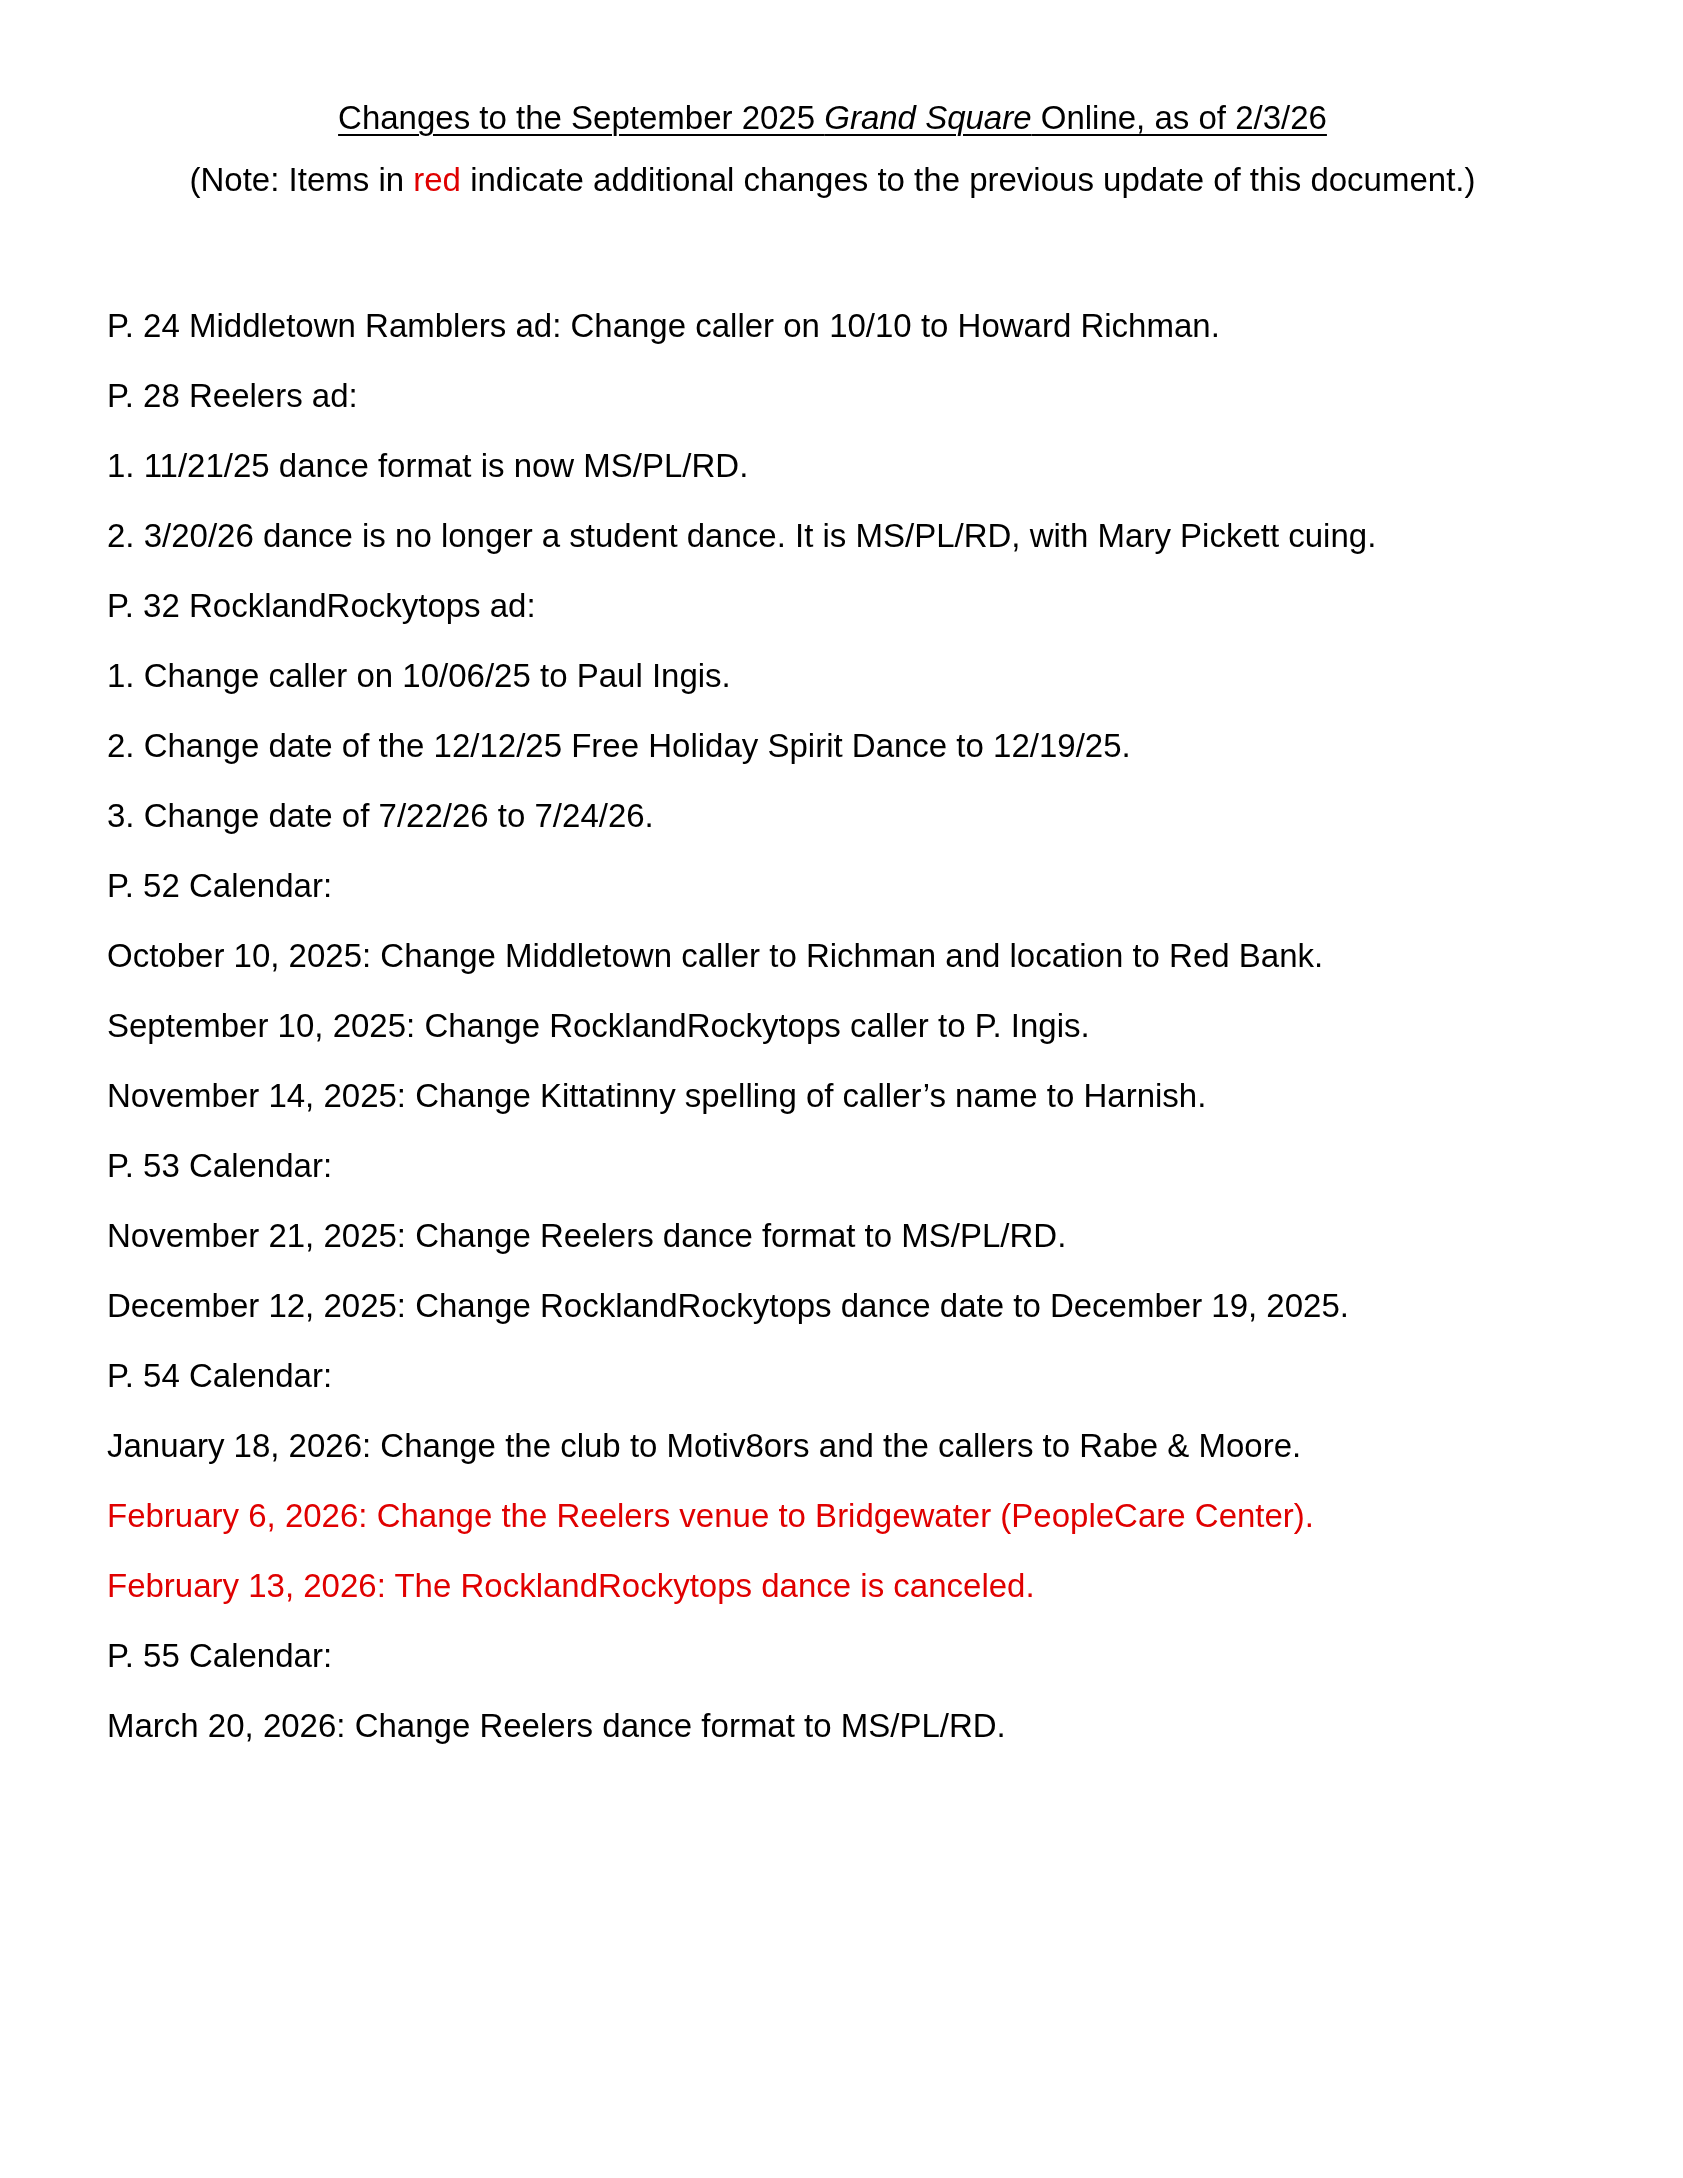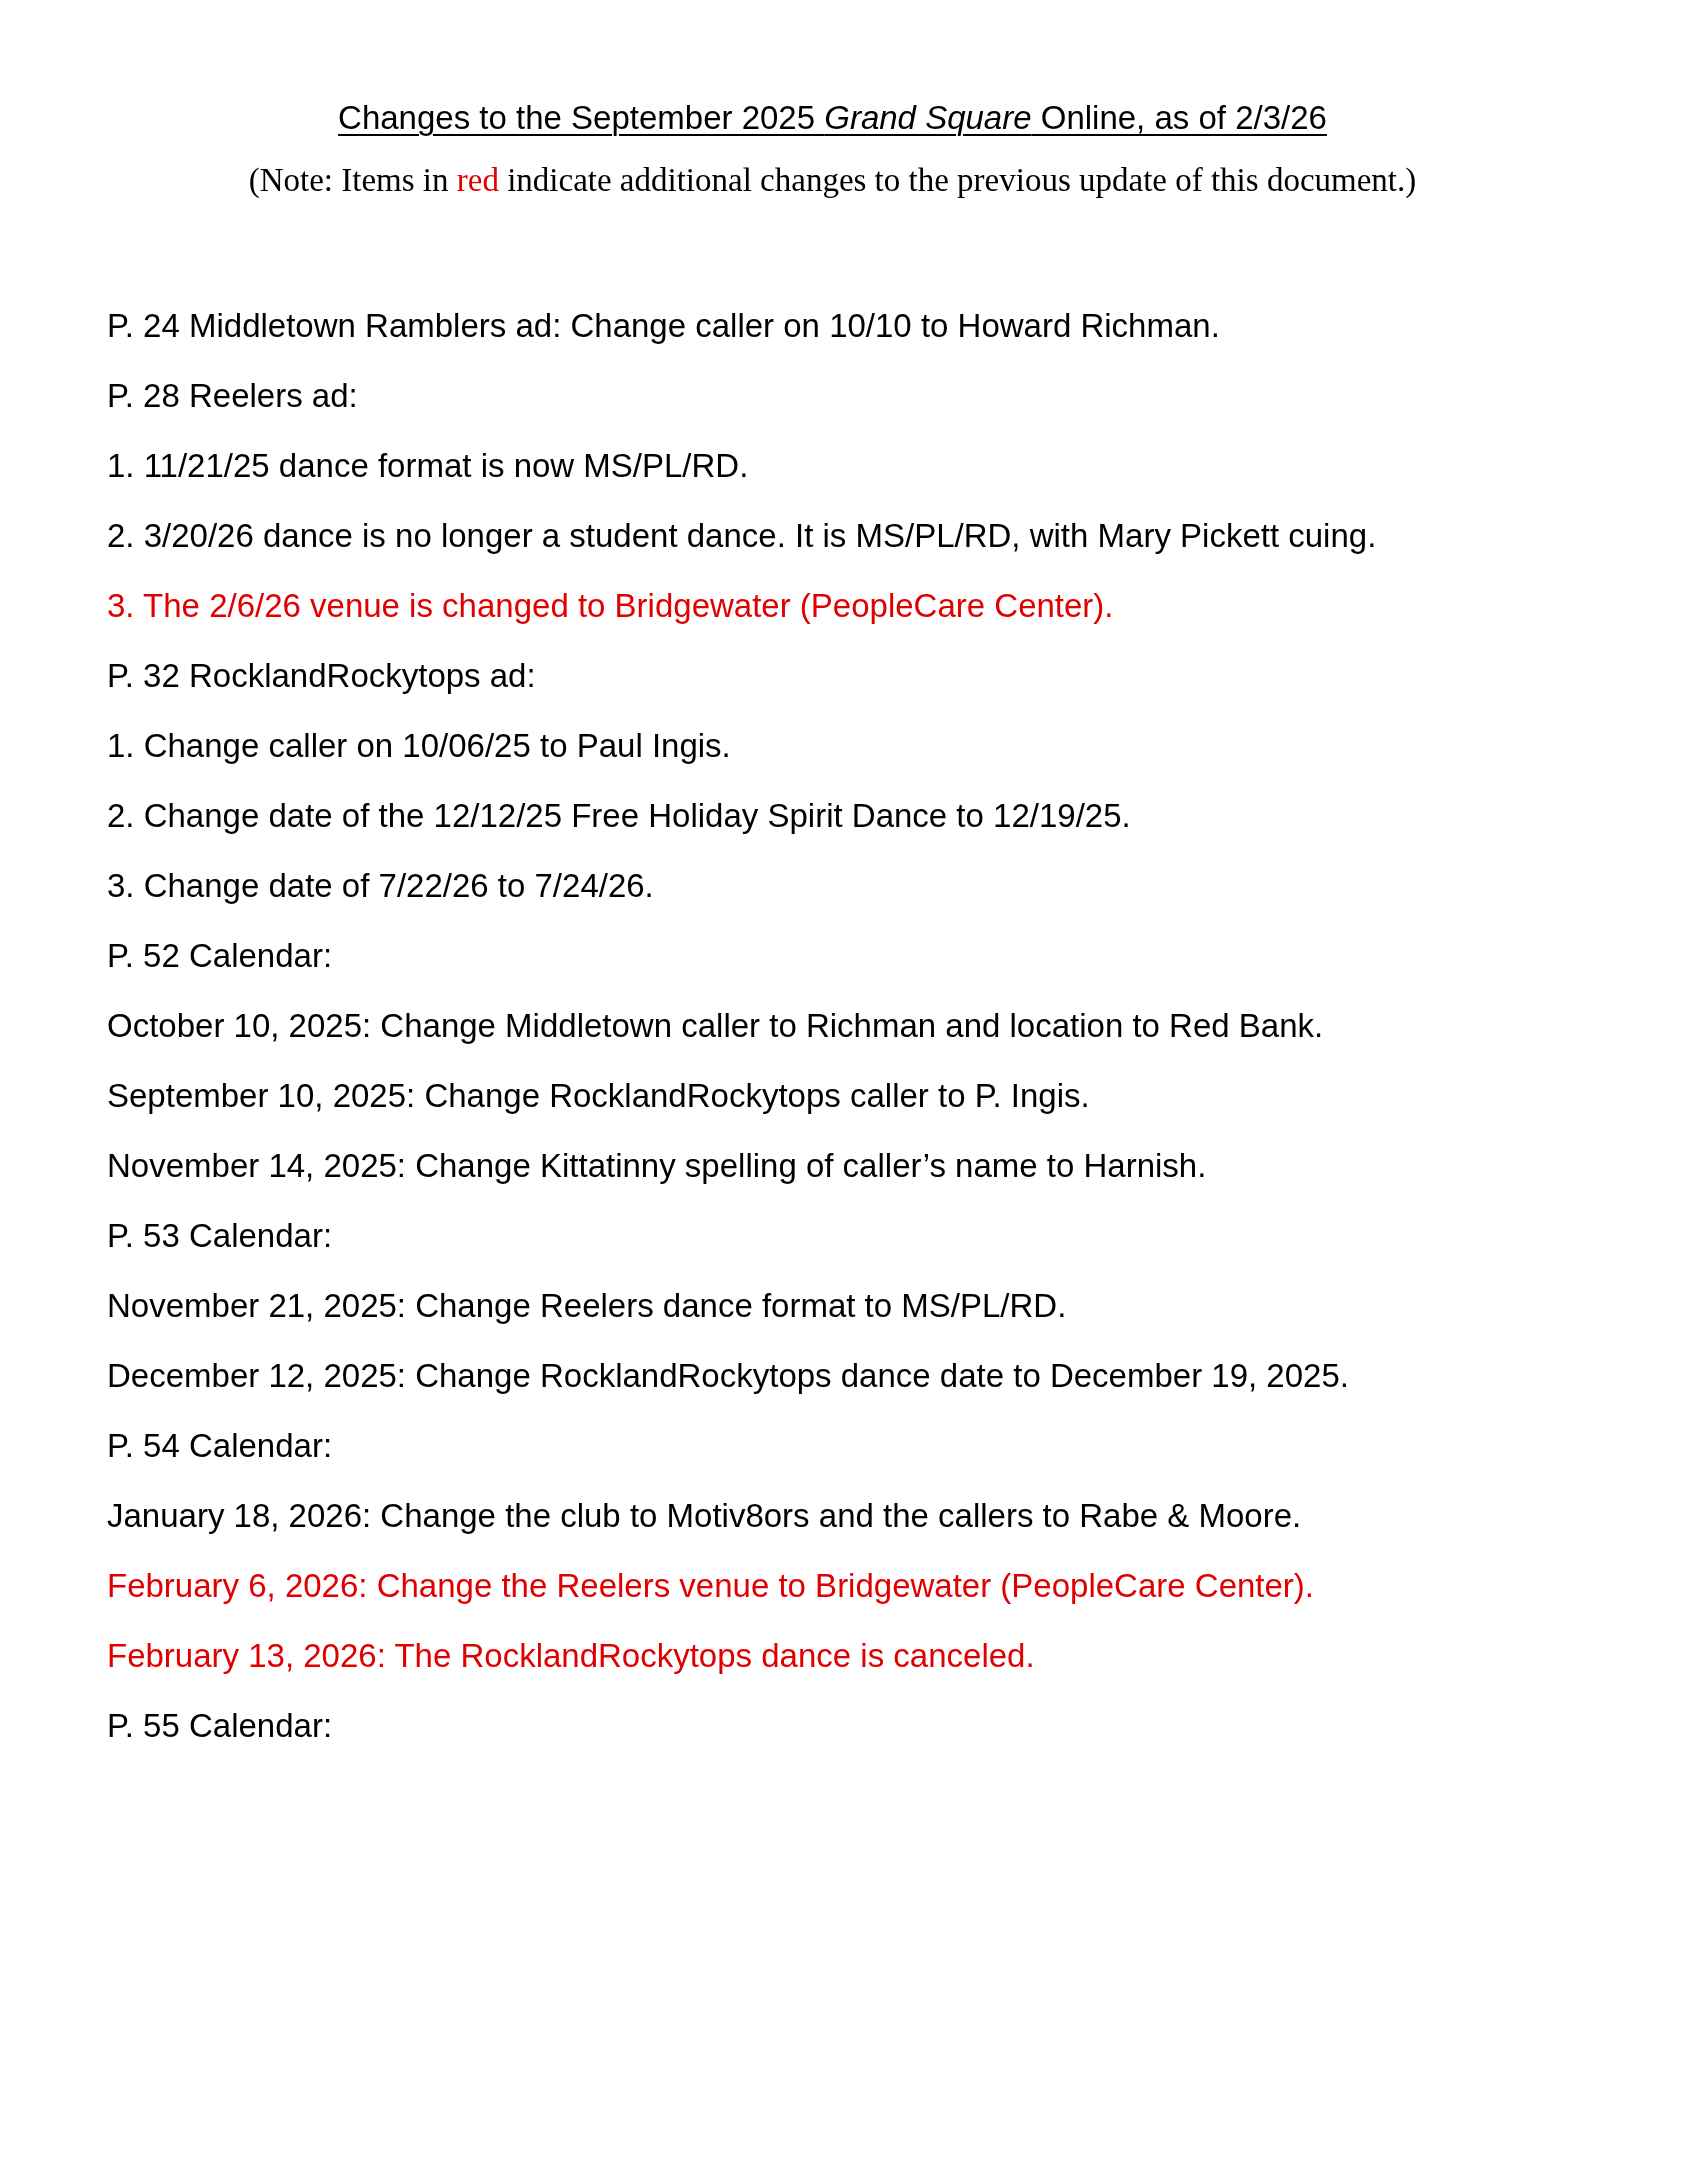--- a/index.html
+++ b/index.html
@@ -27,21 +27,20 @@
     text-decoration: underline;
     text-decoration-thickness: 2px;
     text-underline-offset: 5px;
   }
   .title em { font-style: italic; }
   .note {
     margin: 0;
     text-align: center;
     line-height: 62px;
     white-space: nowrap;
-    font-family: Liberation Serif, serif;
   }
   .spacer { height: 76px; }
   .line {
     margin: 8px;
     line-height: 62px;
     white-space: nowrap;
   }
   .red { color: #e00000; }
 </style>
 </head>
@@ -52,21 +51,20 @@
 
   <p class="note"><span>(Note: Items in </span><span class="red">red</span><span> indicate additional changes to the previous update of this document.)</span></p>
 
   <div class="spacer"></div>
 
   <div id="body-lines">
       <p class="line">P. 24 Middletown Ramblers ad: Change caller on 10/10 to Howard Richman.</p>
       <p class="line">P. 28 Reelers ad:</p>
       <p class="line">1. 11/21/25 dance format is now MS/PL/RD.</p>
       <p class="line">2. 3/20/26 dance is no longer a student dance. It is MS/PL/RD, with Mary Pickett cuing.</p>
-      <p class="line red">3. The 2/6/26 venue is changed to Bridgewater (PeopleCare Center).</p>
       <p class="line">P. 32 RocklandRockytops ad:</p>
       <p class="line">1. Change caller on 10/06/25 to Paul Ingis.</p>
       <p class="line">2. Change date of the 12/12/25 Free Holiday Spirit Dance to 12/19/25.</p>
       <p class="line">3. Change date of 7/22/26 to 7/24/26.</p>
       <p class="line">P. 52 Calendar:</p>
       <p class="line">October 10, 2025: Change Middletown caller to Richman and location to Red Bank.</p>
       <p class="line">September 10, 2025: Change RocklandRockytops caller to P. Ingis.</p>
       <p class="line">November 14, 2025: Change Kittatinny spelling of caller’s name to Harnish.</p>
       <p class="line">P. 53 Calendar:</p>
       <p class="line">November 21, 2025: Change Reelers dance format to MS/PL/RD.</p>

